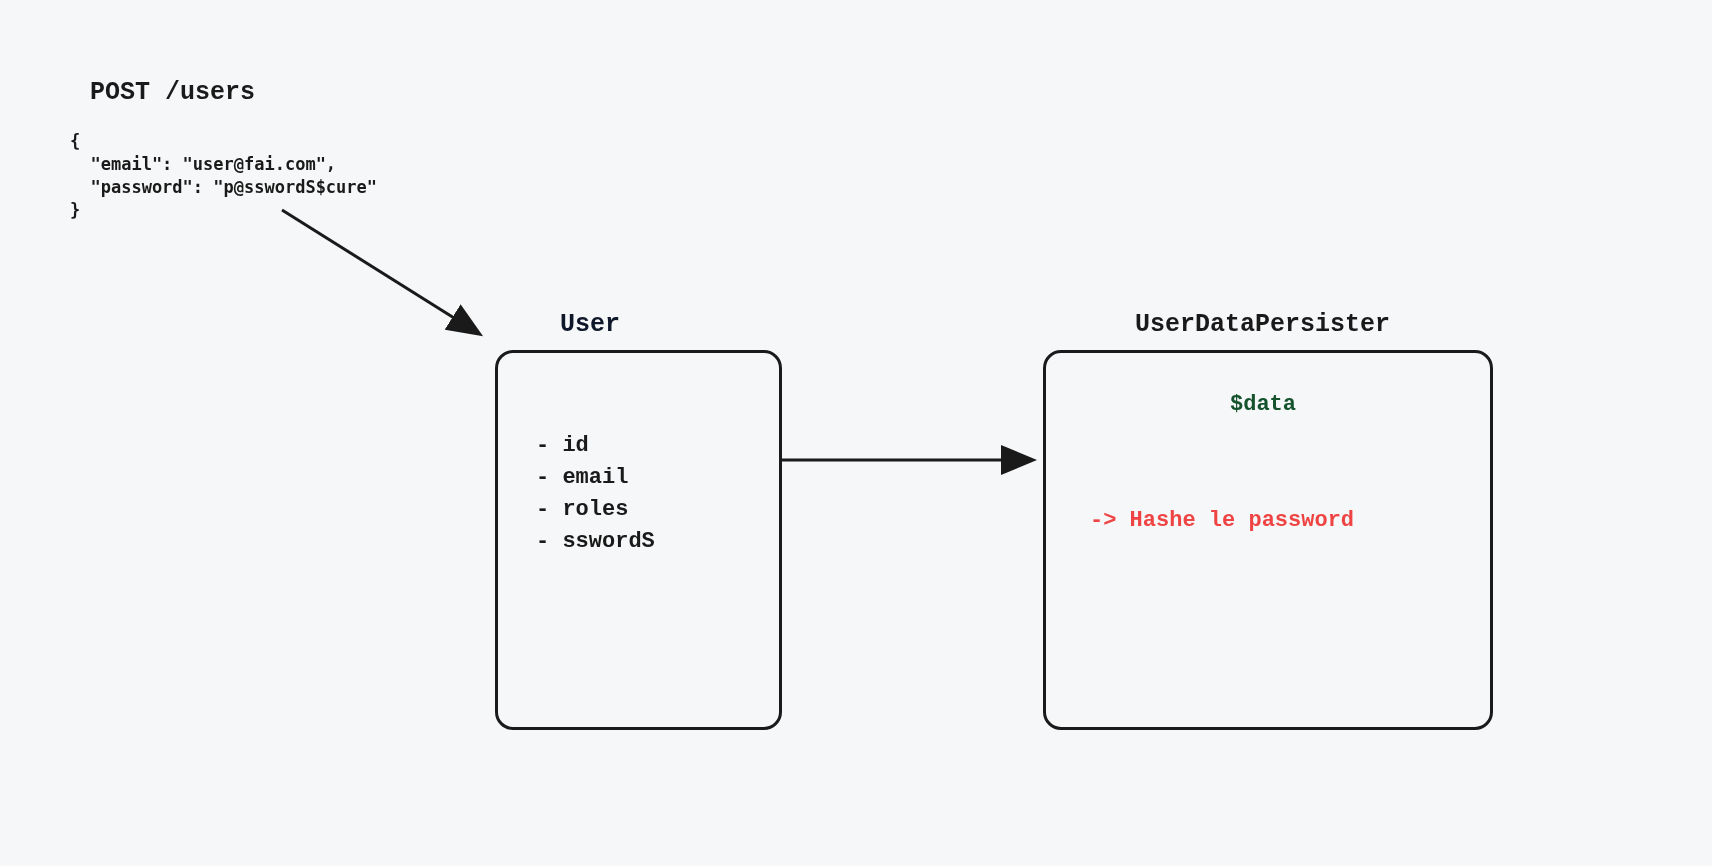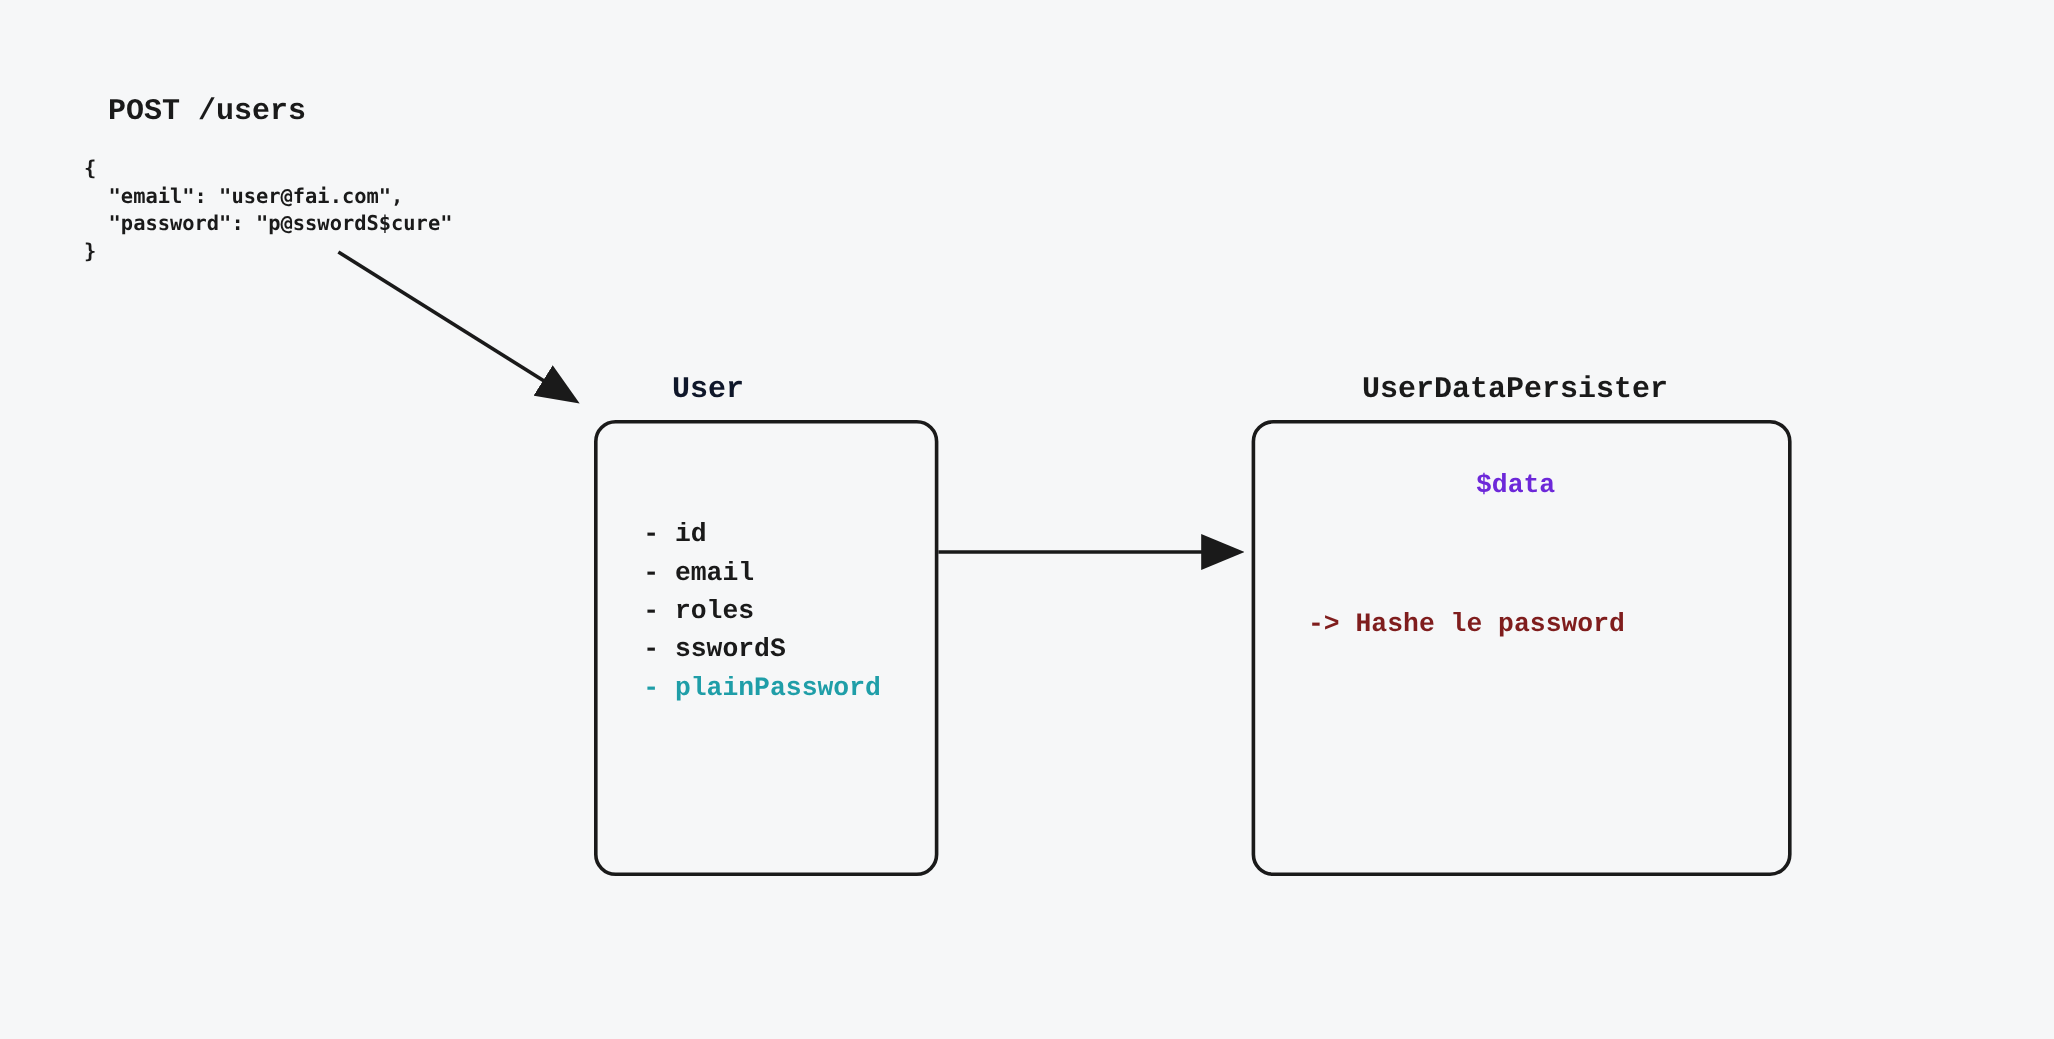--- a/index.html
+++ b/index.html
@@ -87,29 +87,29 @@
       font-size: 25px;
       font-weight: bold;
       color: #1a1a1a;
     }
     .persister-data {
       position: absolute;
       left: 1230px;
       top: 392px;
       font-size: 22px;
       font-weight: bold;
-      color: #6d28d9;
+      color: #14532d;
     }
     .persister-actions {
       position: absolute;
       left: 1090px;
       top: 505px;
       font-size: 22px;
       font-weight: bold;
-      color: #7f1d1d;
+      color: #ef4444;
       line-height: 1.45;
     }
     .persister-actions .row {
       white-space: nowrap;
     }
     svg.arrows {
       position: absolute;
       top: 0;
       left: 0;
       width: 100%;
@@ -128,21 +128,20 @@
   "password": "p@sswordS$cure"
 }</pre>
 
   <div class="user-title">User</div>
   <div class="box user-box"></div>
   <div class="user-fields" id="user-fields">
       <div class="row">- id</div>
       <div class="row">- email</div>
       <div class="row">- roles</div>
       <div class="row">- sswordS</div>
-      <div class="row highlight">- plainPassword</div>
     </div>
 
   <div class="persister-title">UserDataPersister</div>
   <div class="box persister-box"></div>
   <div class="persister-data">$data</div>
   <div class="persister-actions" id="persister-actions">
       <div class="row">-&gt; Hashe le password</div>
     </div>
 
   <svg class="arrows">

